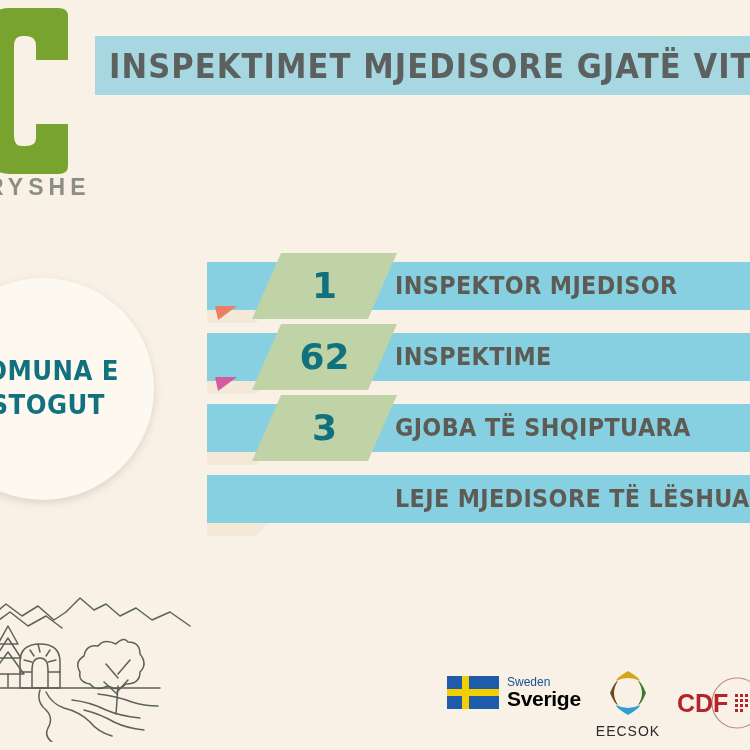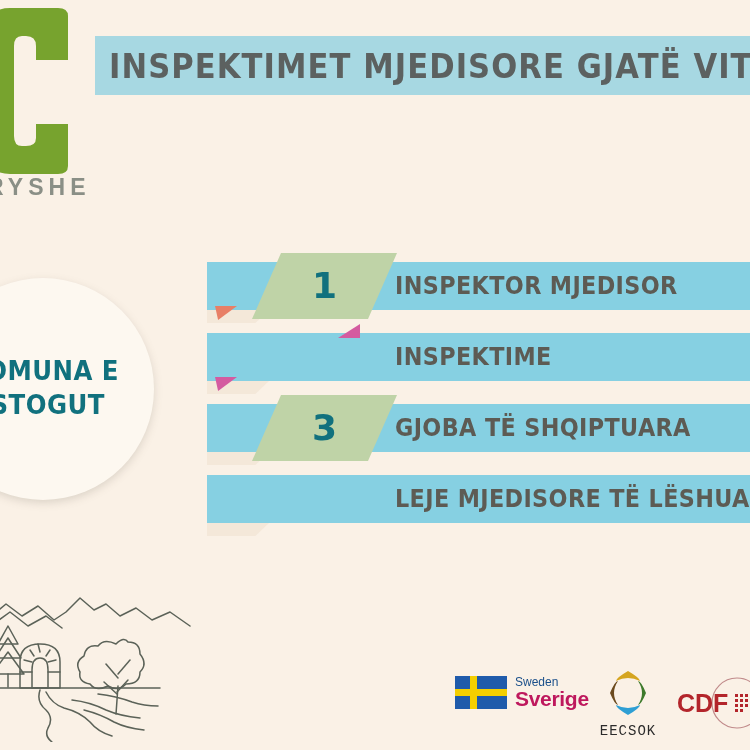--- a/index.html
+++ b/index.html
@@ -188,21 +188,21 @@
   
   #footer-logos {
     position: absolute;
     left: 435px;
     top: 668px;
     width: 320px;
     height: 76px;
   }
   #logo-sweden {
     position: absolute;
-    left: 20px;
+    left: 12px;
     top: 8px;
     display: flex;
     align-items: flex-start;
     gap: 8px;
   }
   #sweden-flag {
     width: 52px;
     height: 33px;
   }
   #sweden-words {
@@ -212,37 +212,37 @@
   }
   #sweden-en {
     font-family: "Liberation Sans", sans-serif;
     font-size: 12px;
     color: #1a4f8a;
     font-weight: normal;
   }
   #sweden-sv {
     font-family: "Liberation Sans", sans-serif;
     font-size: 21px;
-    color: #be185d;
+    color: #000000;
     font-weight: bold;
     letter-spacing: -0.3px;
   }
   #logo-eecsok {
     position: absolute;
     left: 155px;
     top: 0px;
     width: 76px;
     text-align: center;
   }
   #eecsok-mark {
     width: 52px;
     height: 50px;
   }
   #eecsok-word {
-    font-family: Liberation Mono, monospace;
+    font-family: Liberation Sans, sans-serif;
     font-size: 14px;
     color: #2b2b2b;
     letter-spacing: 1px;
     margin-top: 1px;
   }
   #logo-cdf {
     position: absolute;
     left: 240px;
     top: 8px;
     width: 90px;
@@ -279,20 +279,23 @@
       <span class="stat-number">1</span>
     </div>
     <div class="stat-label">INSPEKTOR MJEDISOR</div>
   </div>
 
   <div class="stat-row" style="top:333px;">
     <div class="stat-bar"></div>
     <div class="stat-fold"></div>
     <div class="stat-accent bottom" style="background:#d45ba0;"></div>
     <div class="stat-accent top" style="background:#d45ba0;"></div>
+    <div class="stat-quad">
+      <span class="stat-number">62</span>
+    </div>
     <div class="stat-label">INSPEKTIME</div>
   </div>
 
   <div class="stat-row" style="top:404px;">
     <div class="stat-bar"></div>
     <div class="stat-fold"></div>
     <div class="stat-quad">
       <span class="stat-number">3</span>
     </div>
     <div class="stat-label">GJOBA TË SHQIPTUARA</div>

